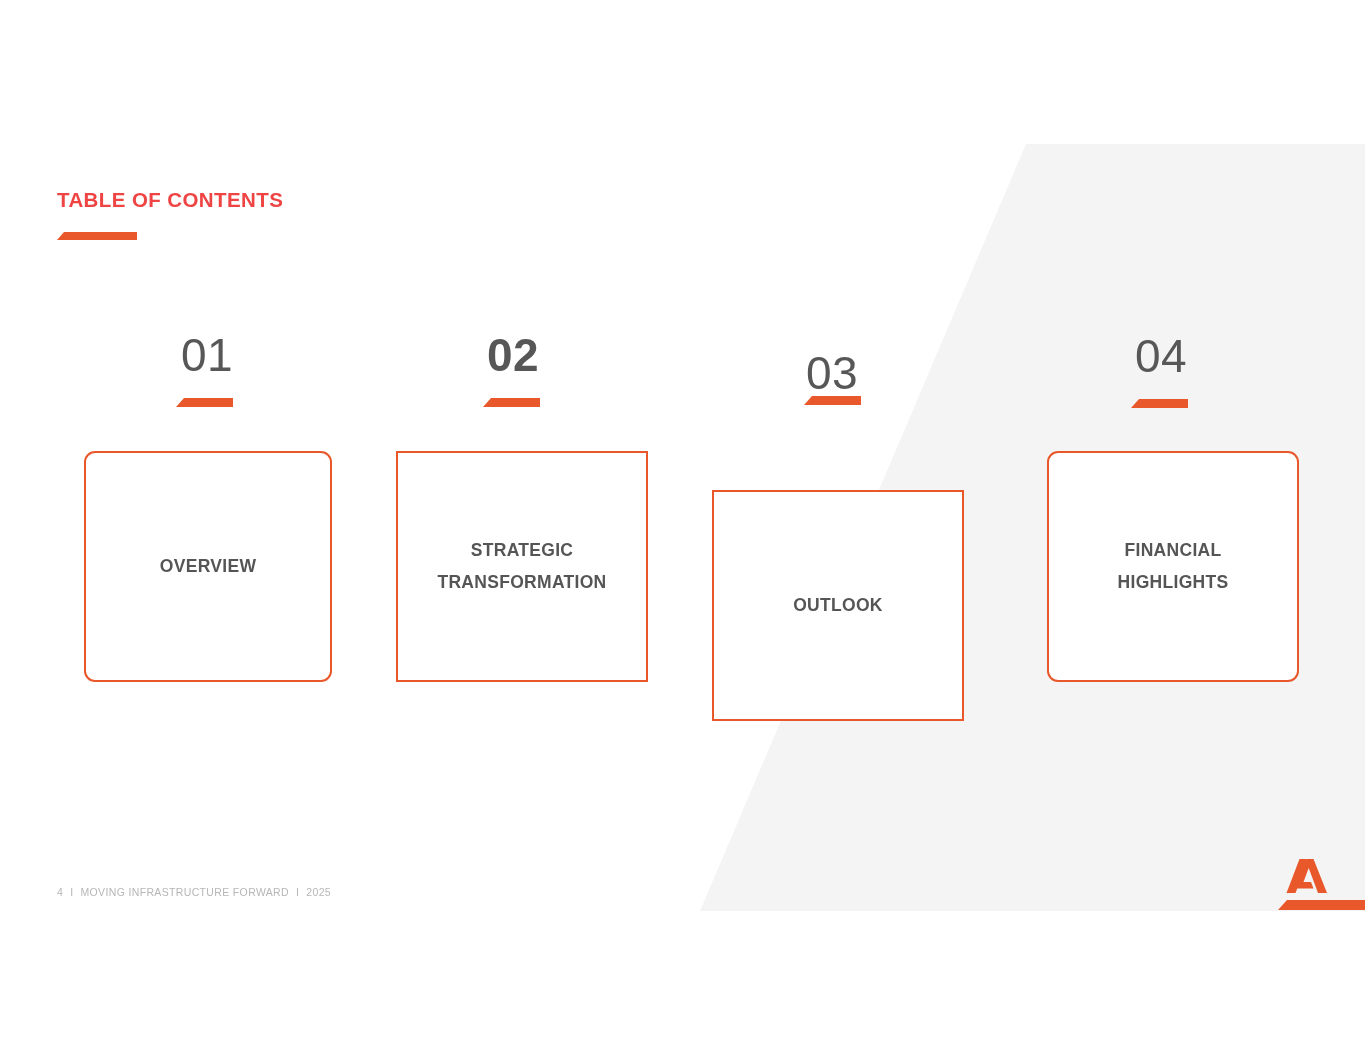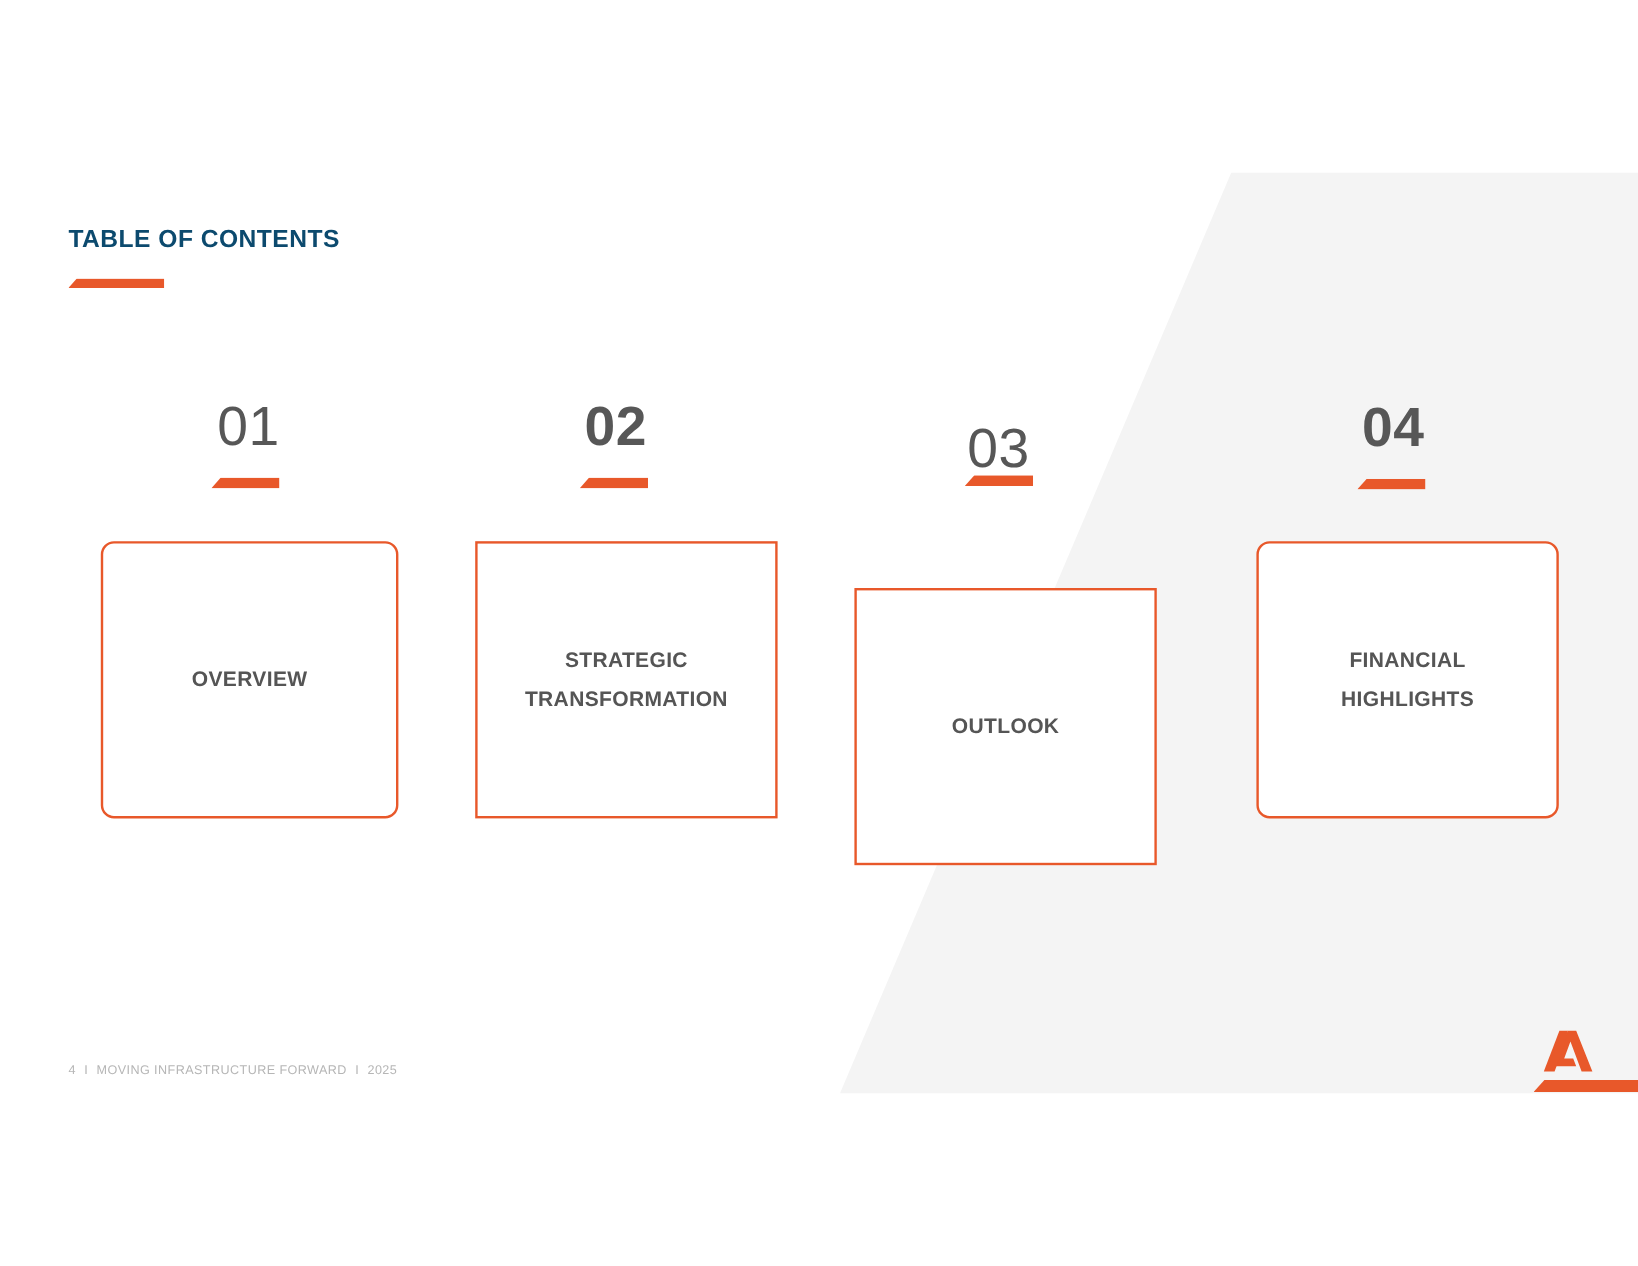--- a/index.html
+++ b/index.html
@@ -32,21 +32,21 @@
   }
 
   
   .toc-title {
     position: absolute;
     left: 57px;
     top: 188px;
     font-size: 20.5px;
     font-weight: bold;
     letter-spacing: 0.4px;
-    color: #0c4a6e;
+    color: #ef4444;
     white-space: nowrap;
   }
 
   
   .accent-bar {
     position: absolute;
     background: #E8582A;
   }
   .accent-bar.title-bar {
     left: 57px;
@@ -170,21 +170,21 @@
 
   <div class="num-col" style="left:0; top:0;">
     <div class="num-label" style="left:806px; top:350px;">03</div>
     <div class="accent-bar num-bar" style="left:804px; top:396px;"></div>
     <div class="toc-box" style="left:712px; top:451px; width:252px; height:231px;margin-top:39px;">
       <div class="toc-box-label">OUTLOOK</div>
     </div>
   </div>
 
   <div class="num-col" style="left:0; top:0;">
-    <div class="num-label" style="left:1135px; top:333px;font-weight:bold;">04</div>
+    <div class="num-label" style="left:1135px; top:333px;">04</div>
     <div class="accent-bar num-bar" style="left:1131px; top:399px;"></div>
     <div class="toc-box" style="left:1047px; top:451px; width:252px; height:231px;border-radius:11px;">
       <div class="toc-box-label" style="white-space:pre-line;">FINANCIAL
 HIGHLIGHTS</div>
     </div>
   </div>
 
   <div class="footer">
     <span>4</span>
     <span class="sep">I</span>

